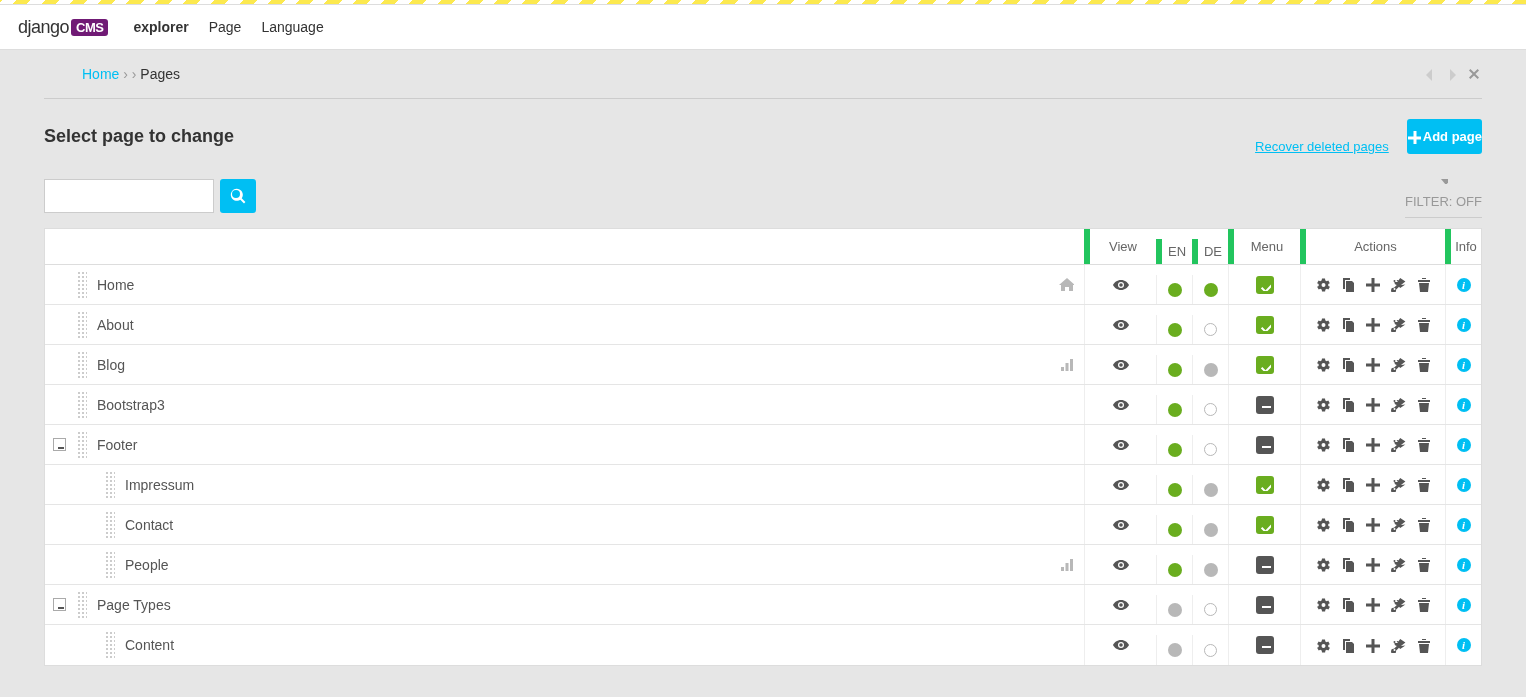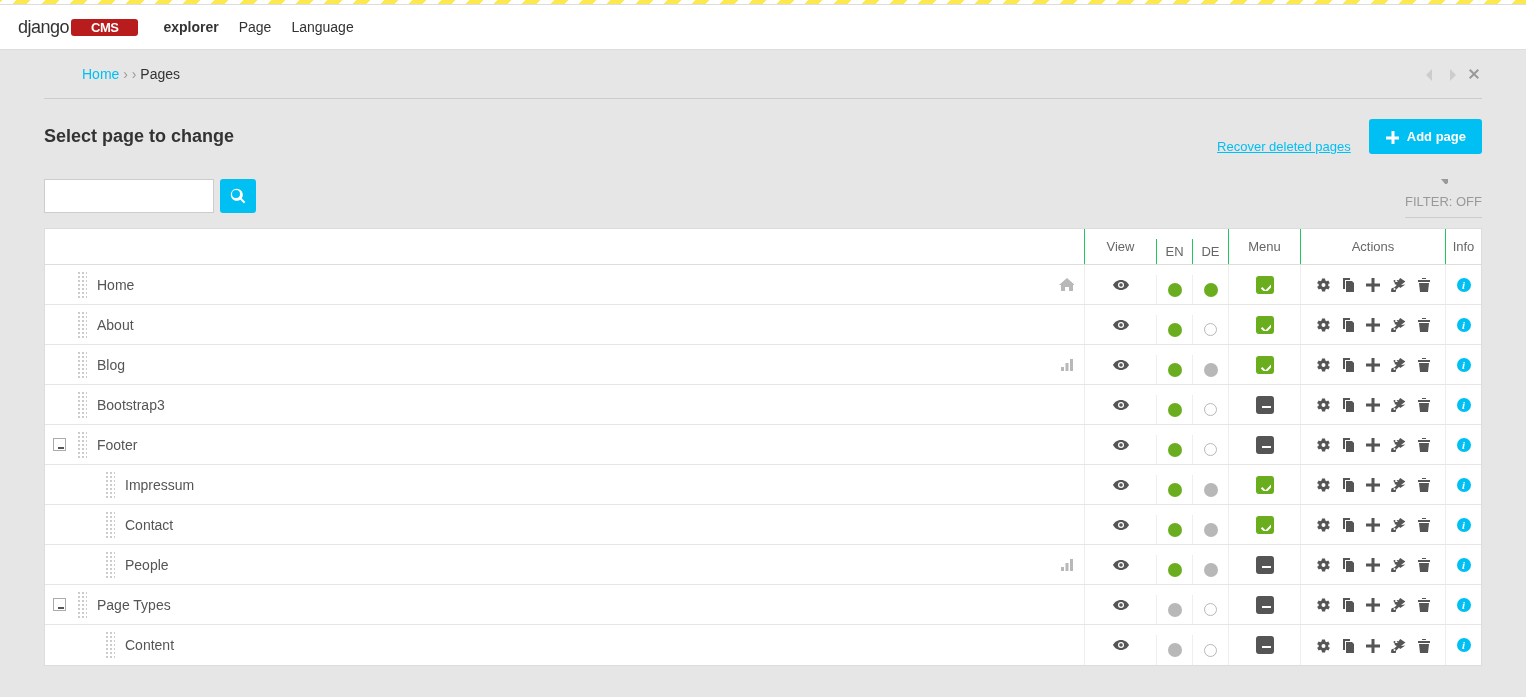--- a/index.html
+++ b/index.html
@@ -2,49 +2,49 @@
 <html><head>
 <meta charset="utf-8">
 <style>
   * { box-sizing: border-box; margin: 0; padding: 0; }
   body { font-family: -apple-system, BlinkMacSystemFont, "Segoe UI", Helvetica, Arial, sans-serif; font-size: 14px; color: #333; background: #fff; }
 
   .stripe-bar { height: 5px; background: repeating-linear-gradient(-45deg, #fce94f 0, #fce94f 10px, #fff 10px, #fff 20px); border-bottom: 1px solid #ddd; }
 
   .toolbar { height: 45px; background: #fff; border-bottom: 1px solid #ddd; display: flex; align-items: center; padding: 0 18px; gap: 25px; }
   .logo { font-weight: 400; font-size: 18px; letter-spacing: -0.5px; display: flex; align-items: center; gap: 2px; }
-  .logo-badge { background: #b91c1c; color: #fff; padding: 1px 20px; border-radius: 3px; font-weight: 700; font-size: 13px; }
+  .logo-badge { background: #701a75; color: #fff; padding: 1px 5px; border-radius: 3px; font-weight: 700; font-size: 13px; }
   .toolbar-item { font-size: 14px; color: #333; cursor: pointer; }
   .toolbar-item.active { font-weight: 700; }
 
   .main { background: #e6e6e6; padding: 0 44px 30px; min-height: calc(100vh - 51px); }
 
   .crumbs-row { display: flex; justify-content: space-between; align-items: center; padding: 16px 0; border-bottom: 1px solid #ccc; }
   .crumbs { font-size: 14px; margin-left: 38px; }
   .crumbs a { color: #00bff3; text-decoration: none; }
   .crumbs-sep { color: #999; }
   .top-icons { display: flex; gap: 10px; align-items: center; }
   .top-icon { fill: #999; cursor: pointer; }
 
   .header-row { display: flex; justify-content: space-between; align-items: center; padding: 20px 0 0; }
   .page-title { font-size: 18px; font-weight: 700; }
   .header-right { display: flex; align-items: flex-end; gap: 18px; }
   .recover-link { color: #00bff3; text-decoration: underline; font-size: 13px; }
-  .add-btn { background: #00bff3; color: #fff; border: none; border-radius: 3px; padding: 10px 16px; font-size: 13px; font-weight: 600; cursor: pointer; display: flex; align-items: center; gap: 8px; }
+  .add-btn { background: #00bff3; color: #fff; border: none; border-radius: 3px; padding: 10px 0; font-size: 13px; font-weight: 600; cursor: pointer; display: flex; align-items: center; gap: 2px; }
 
   .search-row { display: flex; justify-content: space-between; align-items: center; padding: 20px 0 10px; }
   .search-left { display: flex; gap: 6px; }
   .search-input { width: 170px; height: 34px; border: 1px solid #ccc; padding: 0 8px; font-size: 14px; }
   .search-btn { width: 36px; height: 34px; background: #00bff3; border: none; border-radius: 3px; display: flex; align-items: center; justify-content: center; cursor: pointer; }
   .filter { color: #999; font-size: 13px; display: flex; align-items: center; gap: 10px; border-bottom: 1px solid #ccc; padding-bottom: 8px; flex-direction: column; }
 
   .tree-table { background: #fff; border: 1px solid #ddd; width: 100%; }
   .thead { display: flex; height: 36px; border-bottom: 1px solid #ddd; }
   .thead .spacer { flex: 1; }
-  .th { display: flex; align-items: center; justify-content: center; font-size: 13px; color: #666; border-left: 1px solid #22c55e; }
+  .th { display: flex; align-items: center; justify-content: center; font-size: 13px; color: #666; border-left: 6px solid #22c55e; }
   .col-view { width: 72px; } .col-lang { width: 36px; margin-top: 10px; } .col-menu { width: 72px; } .col-actions { width: 145px; } .col-info { width: 36px; }
 
   .row { display: flex; height: 40px; border-bottom: 1px solid #e5e5e5; align-items: stretch; }
   .row:last-child { border-bottom: none; }
 
   .indent { width: 28px; display: flex; align-items: center; justify-content: center; flex-shrink: 0; }
   .collapse-btn { width: 13px; height: 13px; border: 1px solid #aaa; background: #fff; font-size: 11px; line-height: 10px; text-align: center; color: #555; cursor: pointer; display:flex; align-items:center; justify-content:center;}
   .drag-handle { width: 10px; height: 28px; background-image: radial-gradient(#ccc 1px, transparent 1px); background-size: 4px 4px; flex-shrink: 0; margin: auto 4px; }
 
   .title-cell { flex: 1; display: flex; align-items: center; padding-left: 6px; font-size: 14px; color: #555; gap: 8px; }

